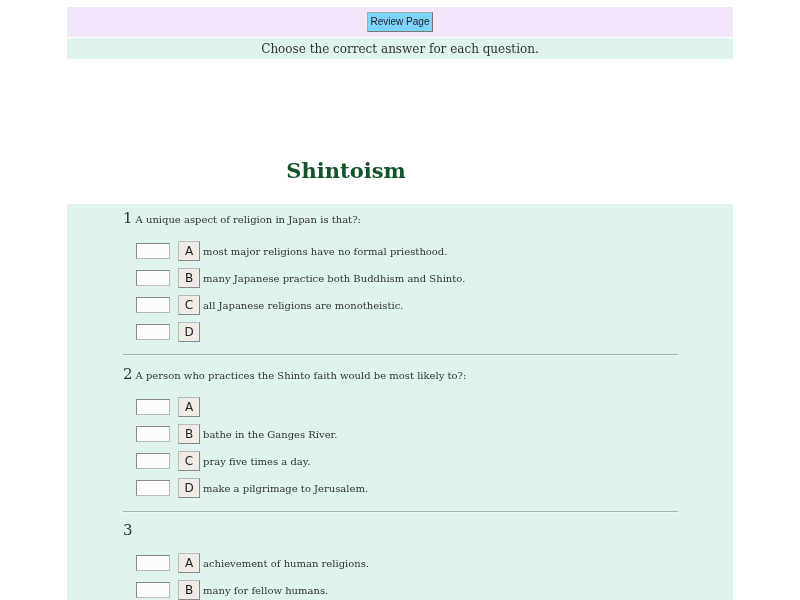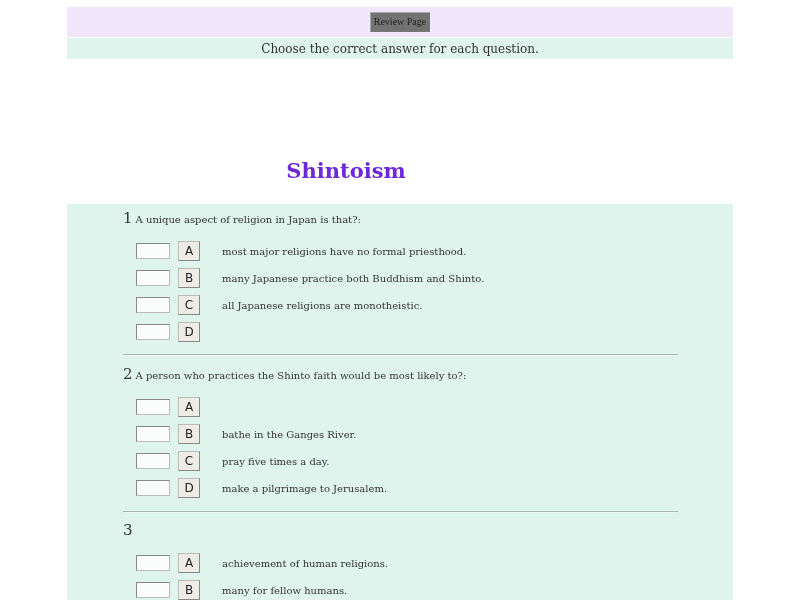--- a/index.html
+++ b/index.html
@@ -1,28 +1,28 @@
 <!DOCTYPE html>
 <html><head>
   <meta charset="utf-8">
   <style>
     html, body { margin: 0; padding: 0; background: #ffffff; }
     body { width: 800px; height: 600px; overflow: hidden; position: relative; font-family: "DejaVu Serif", serif; color: #333; }
     .top-bar { position: absolute; left: 67px; top: 7px; width: 666px; height: 30px; background: #f2e6fb; display: flex; align-items: center; justify-content: center; }
-    .review-btn { font-family: Liberation Serif, serif; font-size: 10px; color: #222; background: #737373; border: 1px solid #aaa; border-right-color: #777; border-bottom-color: #777; padding: 3px 3px; line-height: 12px; cursor: pointer; }
+    .review-btn { font-family: Liberation Sans, sans-serif; font-size: 10px; color: #222; background: #7dd3fc; border: 1px solid #aaa; border-right-color: #777; border-bottom-color: #777; padding: 3px 3px; line-height: 12px; cursor: pointer; }
     .instr-bar { position: absolute; left: 67px; top: 38px; width: 666px; height: 21px; background: #dff4ec; display: flex; align-items: center; justify-content: center; font-size: 12px; color: #333; }
-    .title { position: absolute; left: 0; top: 158px; width: 692px; text-align: center; font-size: 21px; font-weight: bold; color: #6d28d9; }
+    .title { position: absolute; left: 0; top: 158px; width: 692px; text-align: center; font-size: 21px; font-weight: bold; color: #14532d; }
     .panel { position: absolute; left: 67px; top: 204px; width: 666px; height: 396px; background: #dff4ec; }
     .question { position: absolute; left: 56px; width: 555px; }
     .q-head { font-size: 10px; color: #333; display: flex; align-items: baseline; height: 20px; }
     .q-num { font-size: 15px; margin-right: 3px; color: #333; }
     .opt { position: absolute; left: 13px; height: 22px; display: flex; align-items: center; }
     .answer-box { width: 34px; height: 16px; background: #fbfdfc; border: 1px solid #bbb; border-top-color: #888; border-left-color: #888; box-sizing: border-box; }
     .letter-btn { margin-left: 8px; width: 22px; height: 20px; background: #efece6; border: 1px solid #bbb; border-right-color: #888; border-bottom-color: #888; box-sizing: border-box; font-family: "DejaVu Sans", sans-serif; font-size: 12px; color: #222; display: flex; align-items: center; justify-content: center; cursor: pointer; }
-    .opt-text { margin-left: 22px; font-size: 10px; color: #333; white-space: nowrap; }
+    .opt-text { margin-left: 3px; font-size: 10px; color: #333; white-space: nowrap; }
     .divider { position: absolute; left: 56px; width: 555px; height: 0; border-top: 1px solid #aab3ae; border-bottom: 1px solid #eef8f3; }
   </style>
 </head>
 <body>
 
 <div class="top-bar">
   <button class="review-btn">Review Page</button>
 </div>
 <div class="instr-bar">
   <span>Choose the correct answer for each question.</span>

